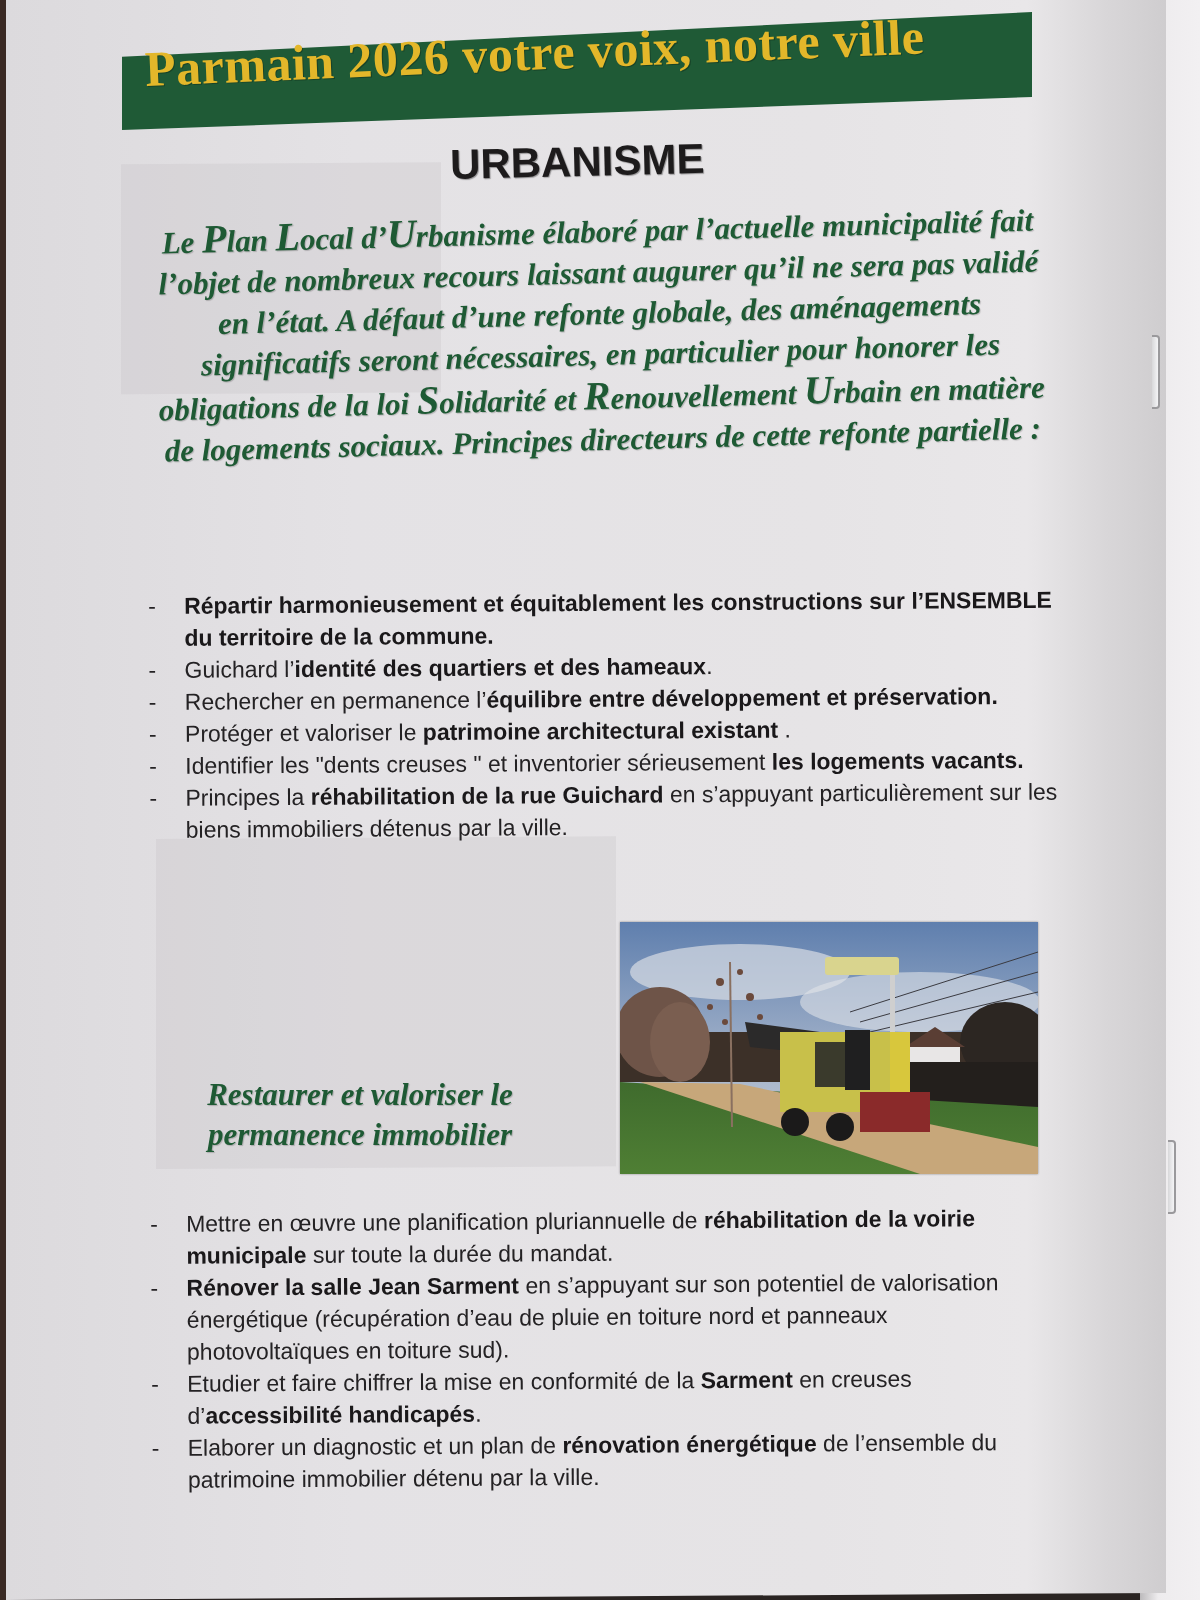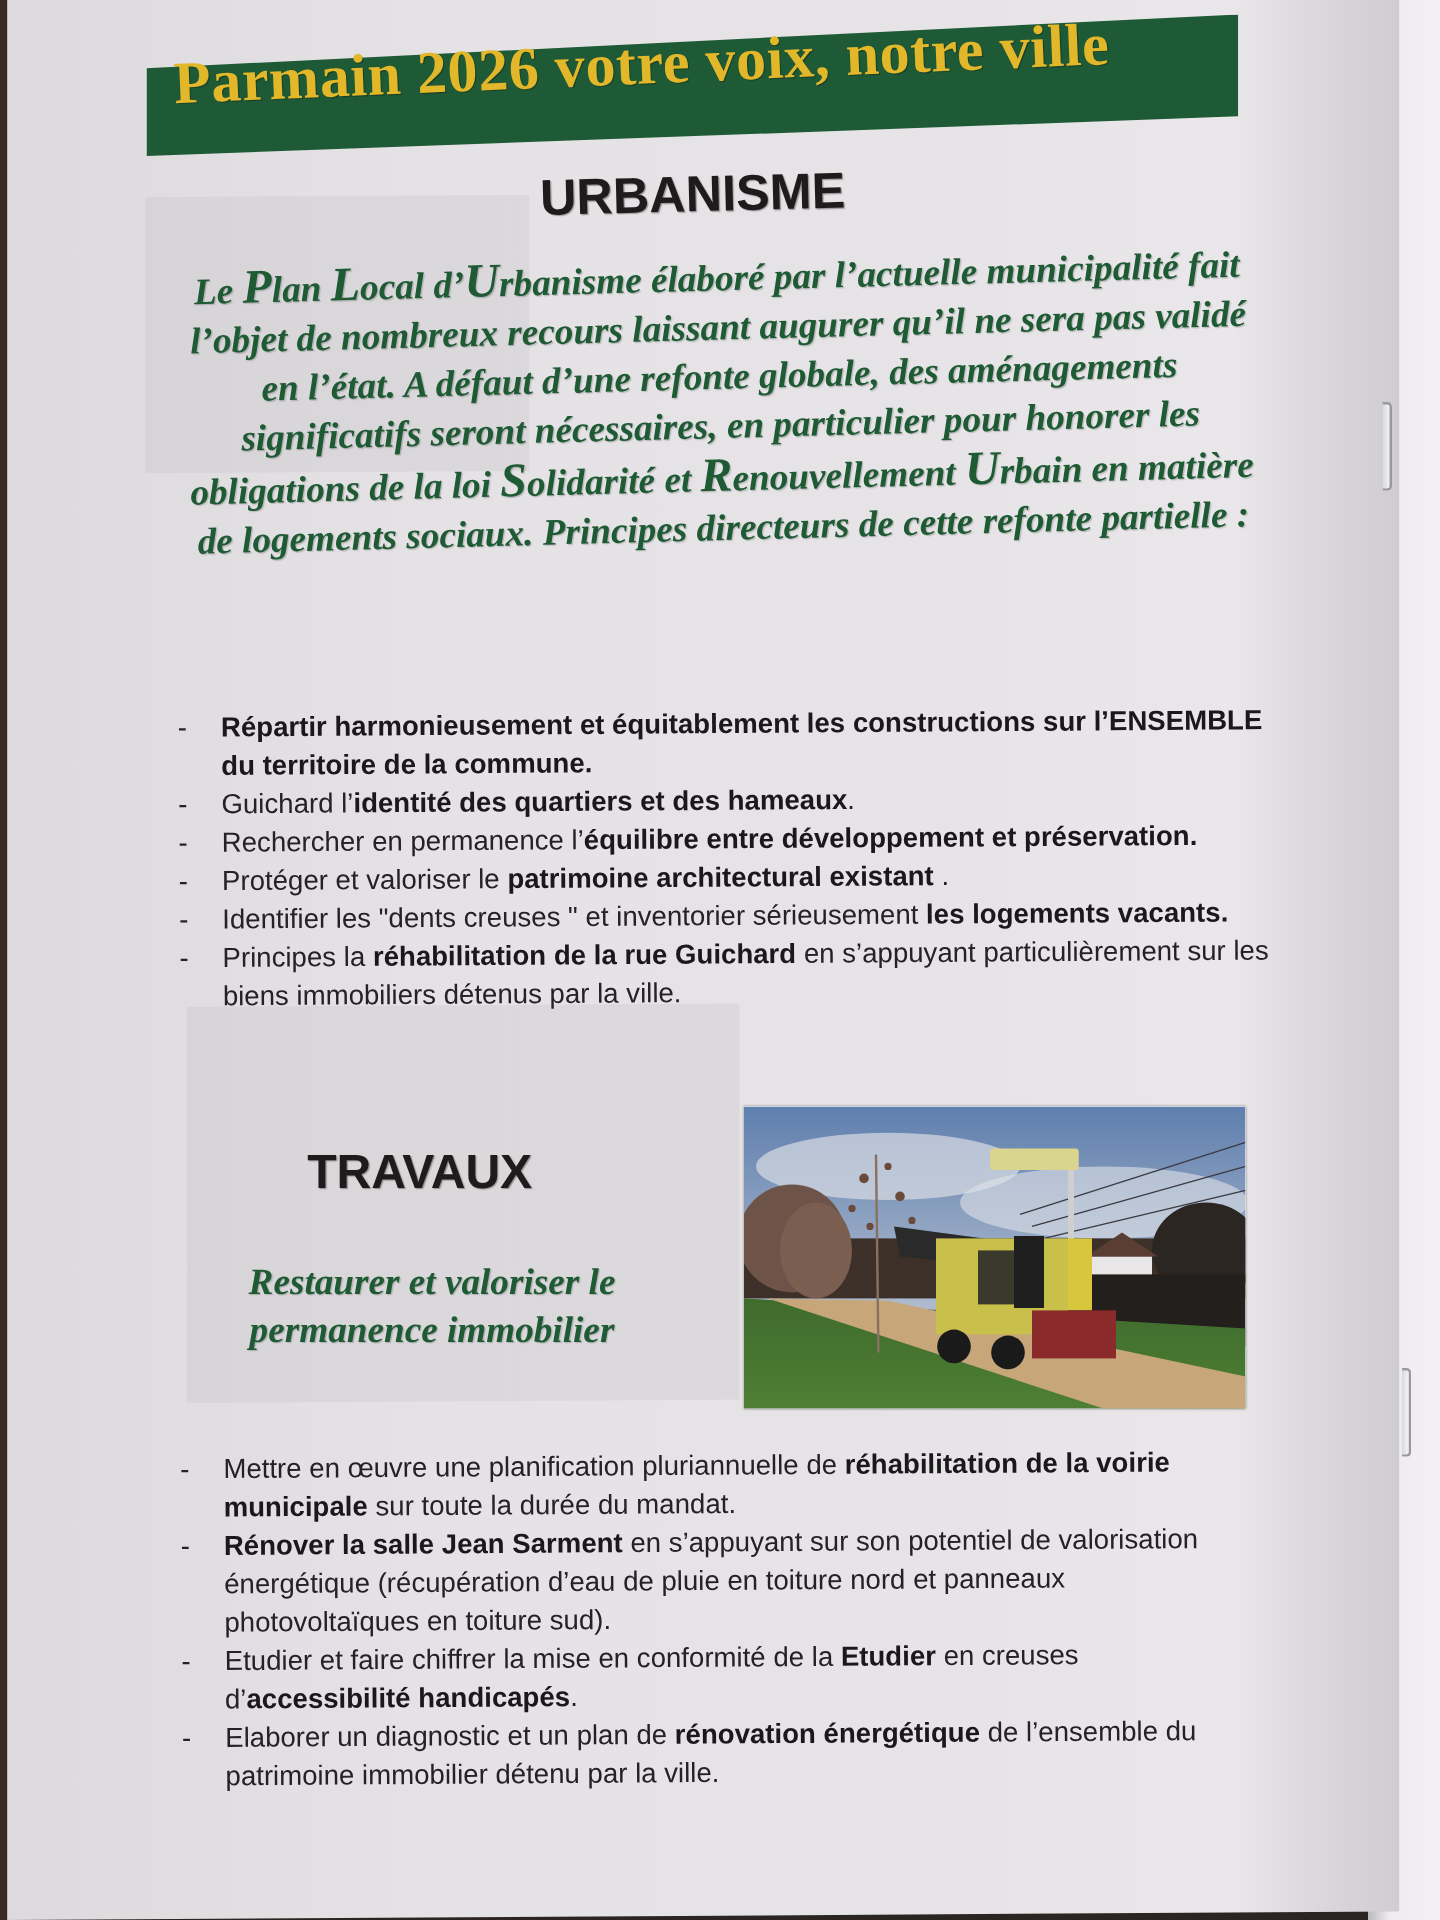--- a/index.html
+++ b/index.html
@@ -124,21 +124,21 @@
       width: 900px;
       font-size: 31px;
       line-height: 41px;
       transform: rotate(-1.5deg);
     }
     .intro-urbanisme .cap {
       font-size: 40px;
     }
     .intro-travaux {
       left: 150px;
-      top: 1048px;
+      top: 1075px;
       width: 420px;
       font-size: 31px;
       line-height: 40px;
     }
 
     .bullets {
       position: absolute;
       margin: 0;
       padding: 0;
       list-style: none;
@@ -208,21 +208,20 @@
 
     <ul class="bullets bullets-urbanisme" id="urbanisme-bullets">
         <li><span class="dash">-</span><b>Répartir harmonieusement et équitablement  les constructions sur l’ENSEMBLE</b><b> du territoire de la commune.</b></li>
         <li><span class="dash">-</span><span>Guichard l’</span><b>identité des quartiers et des hameaux</b><span>.</span></li>
         <li><span class="dash">-</span><span>Rechercher en permanence l’</span><b>équilibre entre développement et préservation.</b></li>
         <li><span class="dash">-</span><span>Protéger et valoriser le </span><b>patrimoine architectural existant</b><span> .</span></li>
         <li><span class="dash">-</span><span>Identifier les "dents creuses " et inventorier sérieusement </span><b>les logements vacants.</b></li>
         <li><span class="dash">-</span><span>Principes la </span><b>réhabilitation de la rue Guichard</b><span> en s’appuyant particulièrement sur les biens immobiliers détenus par la ville.</span></li>
       </ul>
 
-    <div class="section-heading travaux-heading">TRAVAUX</div>
 
     <div class="intro intro-travaux" id="travaux-intro">
         <div>Restaurer et valoriser le</div>
         <div>permanence immobilier</div>
       </div>
 
     <div class="photo">
       <svg width="418" height="252" viewBox="0 0 418 252">
         <defs>
           <linearGradient id="sky" x1="0" y1="0" x2="0" y2="1">
@@ -266,18 +265,18 @@
         <rect x="270" y="110" width="20" height="60" fill="#d8c73c"></rect>
         <rect x="240" y="170" width="70" height="40" fill="#8a2a2a"></rect>
         <circle cx="175" cy="200" r="14" fill="#1b1a1a"></circle>
         <circle cx="220" cy="205" r="14" fill="#1b1a1a"></circle>
       </svg>
     </div>
 
     <ul class="bullets bullets-travaux" id="travaux-bullets">
         <li><span class="dash">-</span><span>Mettre en œuvre une planification pluriannuelle de </span><b>réhabilitation de la voirie municipale</b><span> sur toute la durée du mandat.</span></li>
         <li><span class="dash">-</span><b>Rénover la salle Jean Sarment</b><span> en s’appuyant sur son potentiel de valorisation énergétique (récupération d’eau de pluie en toiture nord et panneaux photovoltaïques en toiture sud).</span></li>
-        <li><span class="dash">-</span><span>Etudier et faire chiffrer la mise en conformité de la </span><b>Etudier</b><span> en creuses d’</span><b>accessibilité handicapés</b><span>.</span></li>
+        <li><span class="dash">-</span><span>Etudier et faire chiffrer la mise en conformité de la </span><b>Sarment</b><span> en creuses d’</span><b>accessibilité handicapés</b><span>.</span></li>
         <li><span class="dash">-</span><span>Elaborer un diagnostic et un plan de </span><b>rénovation énergétique</b><span> de l’ensemble du patrimoine immobilier détenu par la ville.</span></li>
       </ul>
 
   </div>
 </div>
 
 </body></html>

